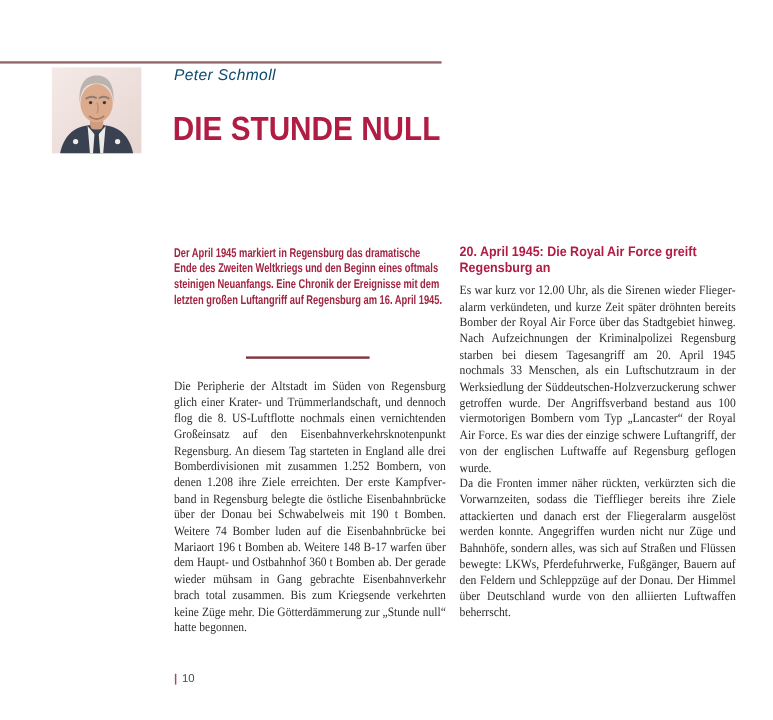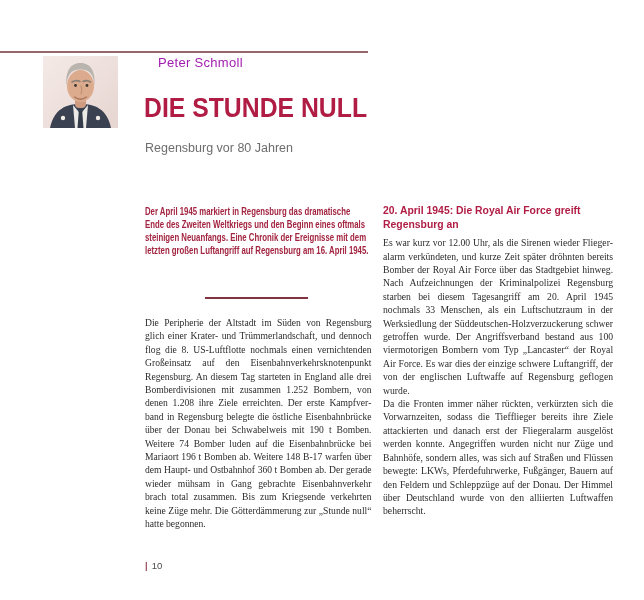--- a/index.html
+++ b/index.html
@@ -1,21 +1,21 @@
 <!DOCTYPE html>
 <html lang="de"><head>
 <meta charset="utf-8">
 <style>
   html,body{margin:0;padding:0;background:#ffffff;}
   .page{position:relative;width:644px;height:600px;background:#ffffff;overflow:hidden;
         font-family:"Liberation Sans",sans-serif;}
   .top-line{position:absolute;left:0;top:51px;width:368px;height:2px;background:#96686d;}
   .photo{position:absolute;left:43px;top:56px;width:75px;height:72px;}
-  .author{position:absolute;left:158px;top:55px;font-size:13px;line-height:16px;
-          color:#a21caf;letter-spacing:0.3px;}
+  .author{position:absolute;left:145px;top:55px;font-size:13px;line-height:16px;
+          color:#0c4a6e;letter-spacing:0.3px;font-style:italic;}
   .title{position:absolute;left:144px;top:93px;font-size:28px;line-height:30px;
          font-weight:bold;color:#b01c44;white-space:nowrap;
          transform:scaleX(0.885);transform-origin:0 0;}
   .subtitle{position:absolute;left:145px;top:141px;font-size:12.5px;line-height:15px;
             color:#6d6d6d;}
   .intro{position:absolute;left:145px;top:205px;width:308px;
          transform:scaleX(0.735);transform-origin:0 0;
          font-weight:bold;font-size:10.6px;line-height:13px;color:#a22440;}
   .divider{position:absolute;left:205px;top:297px;width:103px;height:2px;background:#83323f;}
   .serif{font-family:"Liberation Serif",serif;font-size:10.6px;line-height:13.4px;
@@ -61,21 +61,20 @@
       <path d="M31.5 41 q6 4.5 12 0" stroke="#a9765d" stroke-width="1.3" fill="none" stroke-linecap="round"></path>
       <circle cx="20" cy="62" r="2.2" fill="#f0ede8"></circle>
       <circle cx="55" cy="62" r="2.2" fill="#f0ede8"></circle>
     </svg>
   </div>
 
   <div class="author">Peter Schmoll</div>
 
   <div class="title">DIE STUNDE NULL</div>
 
-  <div class="subtitle">Regensburg vor 80 Jahren</div>
 
   <div class="intro">Der April 1945 markiert in Regensburg das dramatische Ende des Zweiten Weltkriegs und den Beginn eines oftmals steinigen Neuanfangs. Eine Chronik der Ereignisse mit dem letzten großen Luftangriff auf Regensburg am 16. April 1945.</div>
 
   <div class="divider"></div>
 
   <div class="left-body serif">Die Peripherie der Altstadt im Süden von Regensburg glich einer Krater- und Trümmerlandschaft, und dennoch flog die 8. US-Luftflotte nochmals einen vernichtenden Großeinsatz auf den Eisenbahnverkehrsknotenpunkt Regensburg. An diesem Tag starteten in England alle drei Bomberdivisionen mit zusammen 1.252 Bombern, von denen 1.208 ihre Ziele erreichten. Der erste Kampfver­band in Regensburg belegte die östliche Eisenbahnbrücke über der Donau bei Schwabelweis mit 190 t Bomben. Weitere 74 Bomber luden auf die Eisenbahnbrücke bei Mariaort 196 t Bomben ab. Weitere 148 B-17 warfen über dem Haupt- und Ostbahnhof 360 t Bomben ab. Der gerade wieder mühsam in Gang gebrachte Eisenbahnverkehr brach total zusammen. Bis zum Kriegsende verkehrten keine Züge mehr. Die Götterdämmerung zur „Stunde null“ hatte begonnen.</div>
 
   <div class="right-col">
     <h2 class="right-heading">20. April 1945: Die Royal Air Force greift Regensburg an</h2>
     <p class="serif">Es war kurz vor 12.00 Uhr, als die Sirenen wieder Flieger­alarm verkündeten, und kurze Zeit später dröhnten be­reits Bomber der Royal Air Force über das Stadtgebiet hin­weg. Nach Aufzeichnungen der Kriminalpolizei Regens­burg starben bei diesem Tagesangriff am 20. April 1945 nochmals 33 Menschen, als ein Luftschutzraum in der Werksiedlung der Süddeutschen-Holzverzuckerung schwer getroffen wurde. Der Angriffsverband bestand aus 100 viermotorigen Bombern vom Typ „Lancaster“ der Royal Air Force. Es war dies der einzige schwere Luftan­griff, der von der englischen Luftwaffe auf Regensburg geflogen wurde.</p>

